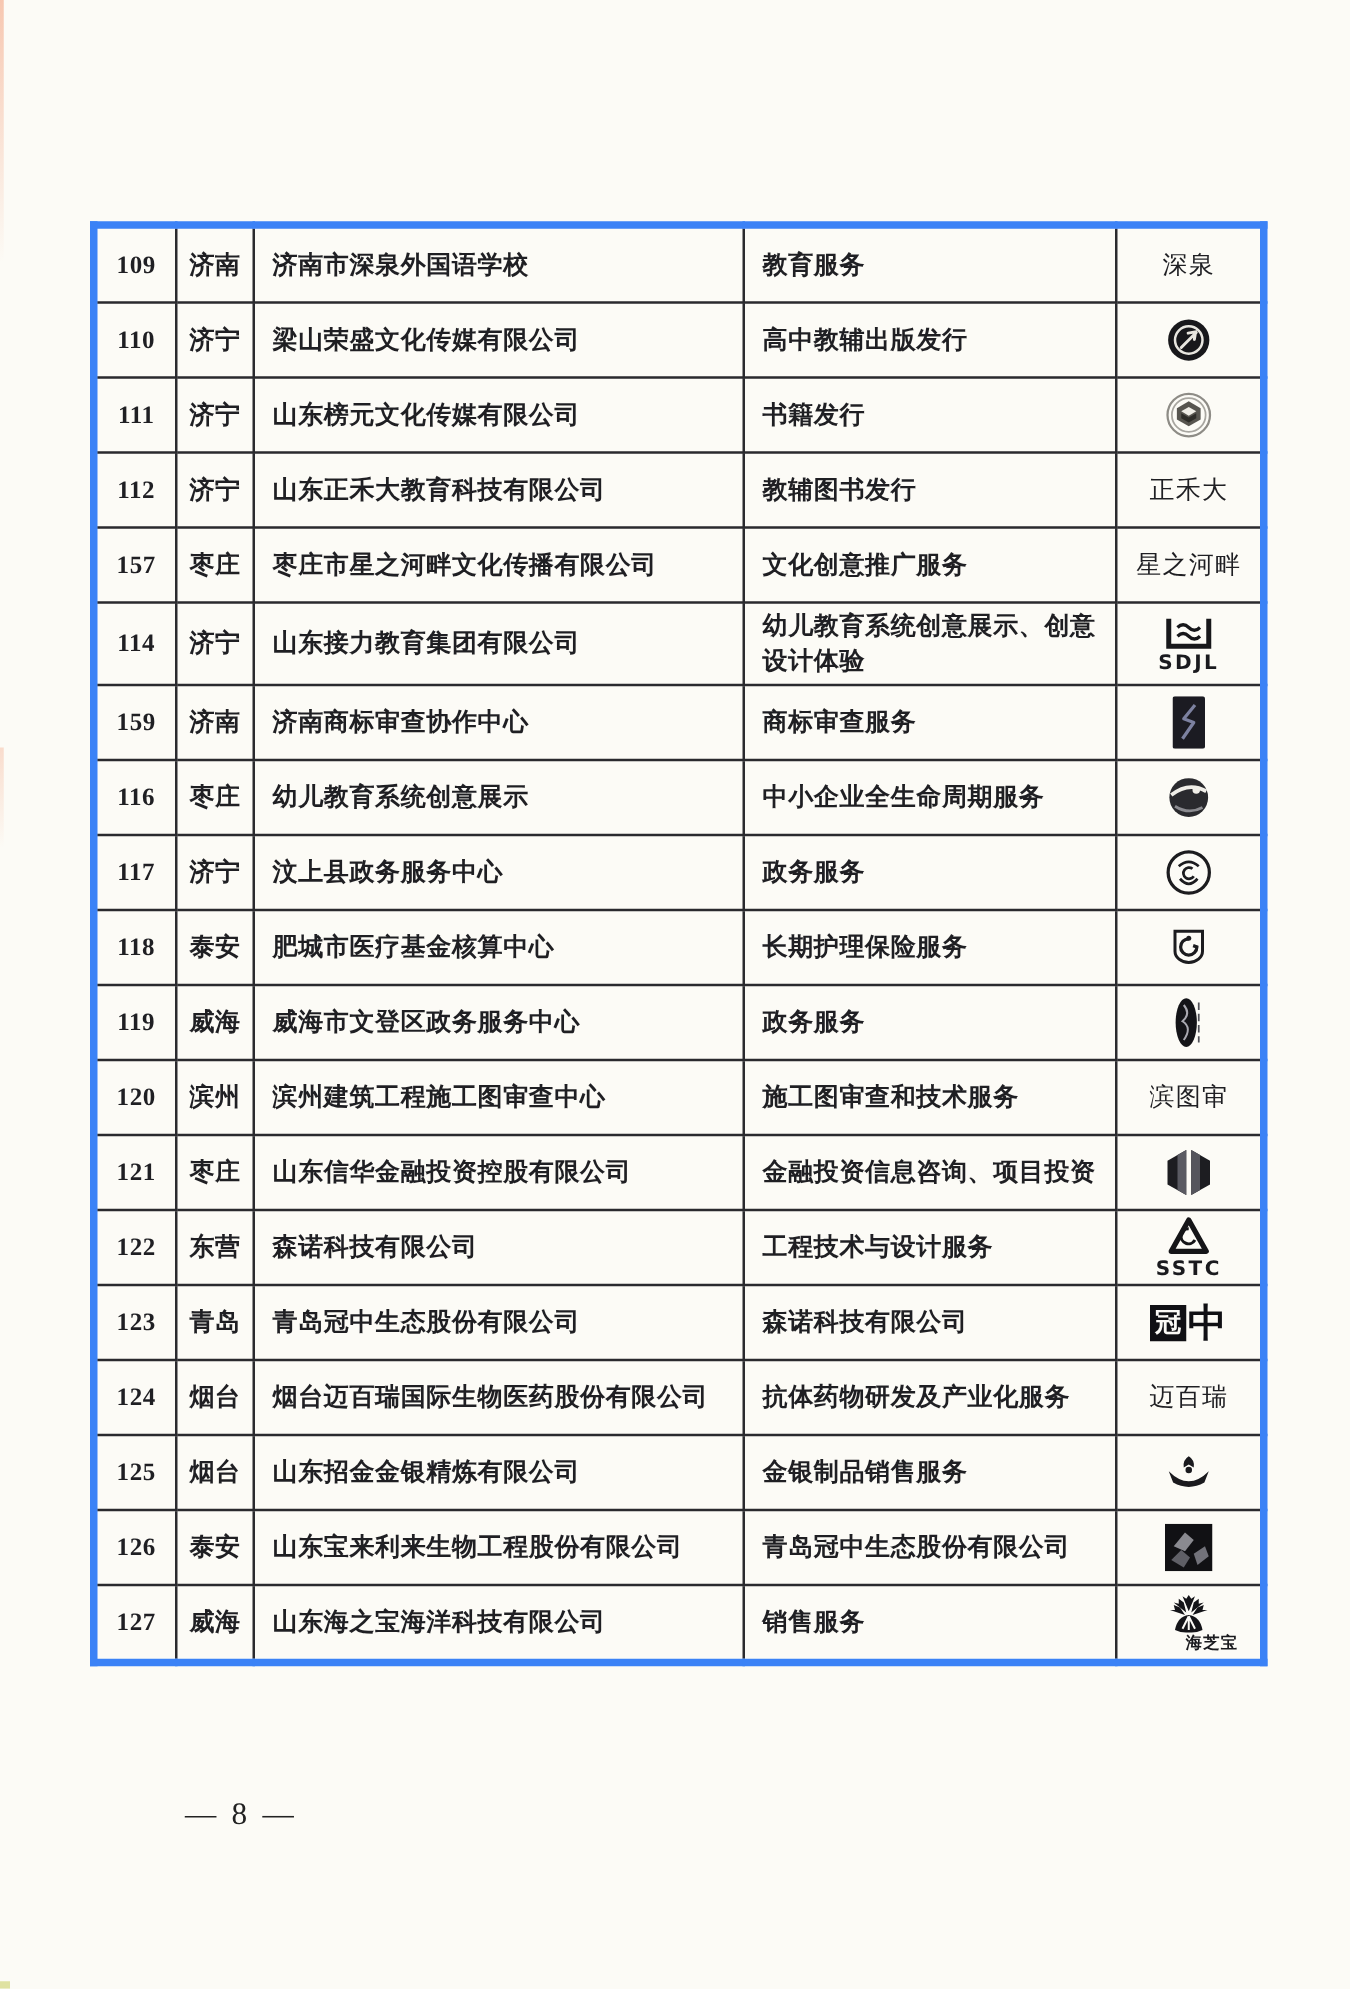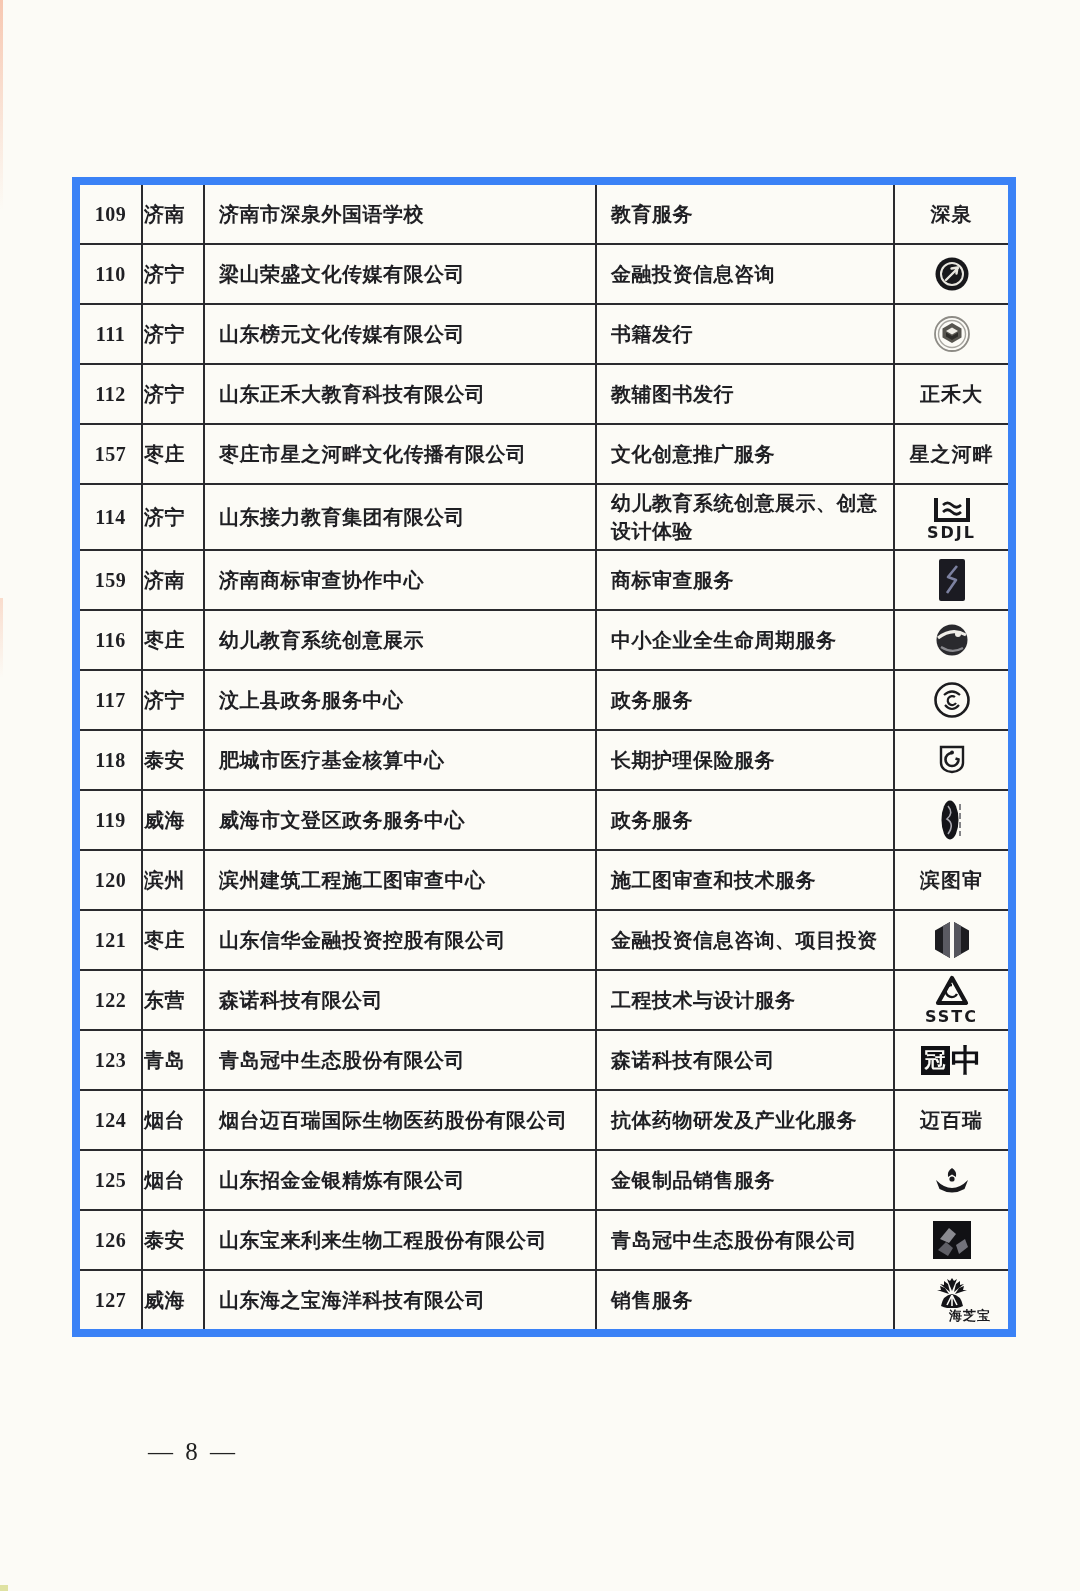--- a/index.html
+++ b/index.html
@@ -12,40 +12,40 @@
   .page{position:absolute;inset:0;}
   
   .edge-strip{position:absolute;left:0;width:3px;pointer-events:none;}
   .edge-strip.top{top:0;height:210px;background:linear-gradient(180deg,rgba(242,148,108,.5),rgba(242,148,108,0));}
   .edge-strip.mid{top:598px;height:80px;background:linear-gradient(180deg,rgba(242,148,108,.3),rgba(242,148,108,0));}
   .edge-speck{position:absolute;left:0;bottom:0;width:8px;height:6px;background:rgba(198,205,92,.55);pointer-events:none;}
 
   table.registry{
     position:absolute;left:72px;top:177px;width:936px;
     border-collapse:collapse;table-layout:fixed;
-    border:8px solid #3b82f6;
+    border:6px solid #3b82f6;
     padding-left:28px;
   }
   table.registry td{
     border:2px solid #2a2a2e;
     height:50px;
     vertical-align:middle;
     font-weight:600;
     font-size:20px;
     line-height:1.4;
     letter-spacing:.5px;
     overflow:hidden;
   }
   td.c-no{text-align:center;font-size:19px;font-weight:500;letter-spacing:1px;}
-  td.c-city{margin-top:47px;}
+  td.c-city{text-align:center;margin-top:47px;}
   td.c-company{padding:4px 6px 4px 14px;border-radius:17px;}
   td.c-service{padding:4px 8px 4px 14px;}
   td.c-mark{text-align:center;padding:3px 2px;}
 
-  .mark-text{font-size:20px;font-weight:700;letter-spacing:1px;}
+  .mark-text{font-size:20px;font-weight:400;letter-spacing:1px;}
   .logo{display:inline-block;line-height:0;}
   .logo svg{vertical-align:middle;}
   .logo-caption{
     display:block;text-align:center;
     font-family:"DejaVu Sans",sans-serif;
     font-size:16px;font-weight:700;letter-spacing:2px;
     line-height:1.1;margin-top:1px;color:#1a1a1e;
   }
   .logo-caption.cjk{font-size:13px;letter-spacing:1px;font-family:"Liberation Serif",serif;margin-left:37px;}
 
@@ -83,21 +83,21 @@
     <td class="c-no">109</td>
     <td class="c-city">济南</td>
     <td class="c-company">济南市深泉外国语学校</td>
     <td class="c-service">教育服务</td>
     <td class="c-mark"><span class="mark-text">深泉</span></td>
   </tr>
         <tr>
     <td class="c-no">110</td>
     <td class="c-city">济宁</td>
     <td class="c-company">梁山荣盛文化传媒有限公司</td>
-    <td class="c-service">金融投资信息咨询</td>
+    <td class="c-service">高中教辅出版发行</td>
     <td class="c-mark"><span class="logo"><svg width="36" height="36" viewBox="0 0 36 36">
                 <circle cx="18" cy="18" r="16.5" fill="#18181b"></circle>
                 <circle cx="18" cy="18" r="11" fill="none" stroke="#e8e6df" stroke-width="2"></circle>
                 <path d="M12 24 L24 12 m-6.5 .5 l6 -1 l-1 6" fill="none" stroke="#e8e6df" stroke-width="2.4" stroke-linecap="round"></path>
               </svg></span></td>
   </tr>
         <tr>
     <td class="c-no">111</td>
     <td class="c-city">济宁</td>
     <td class="c-company">山东榜元文化传媒有限公司</td>

